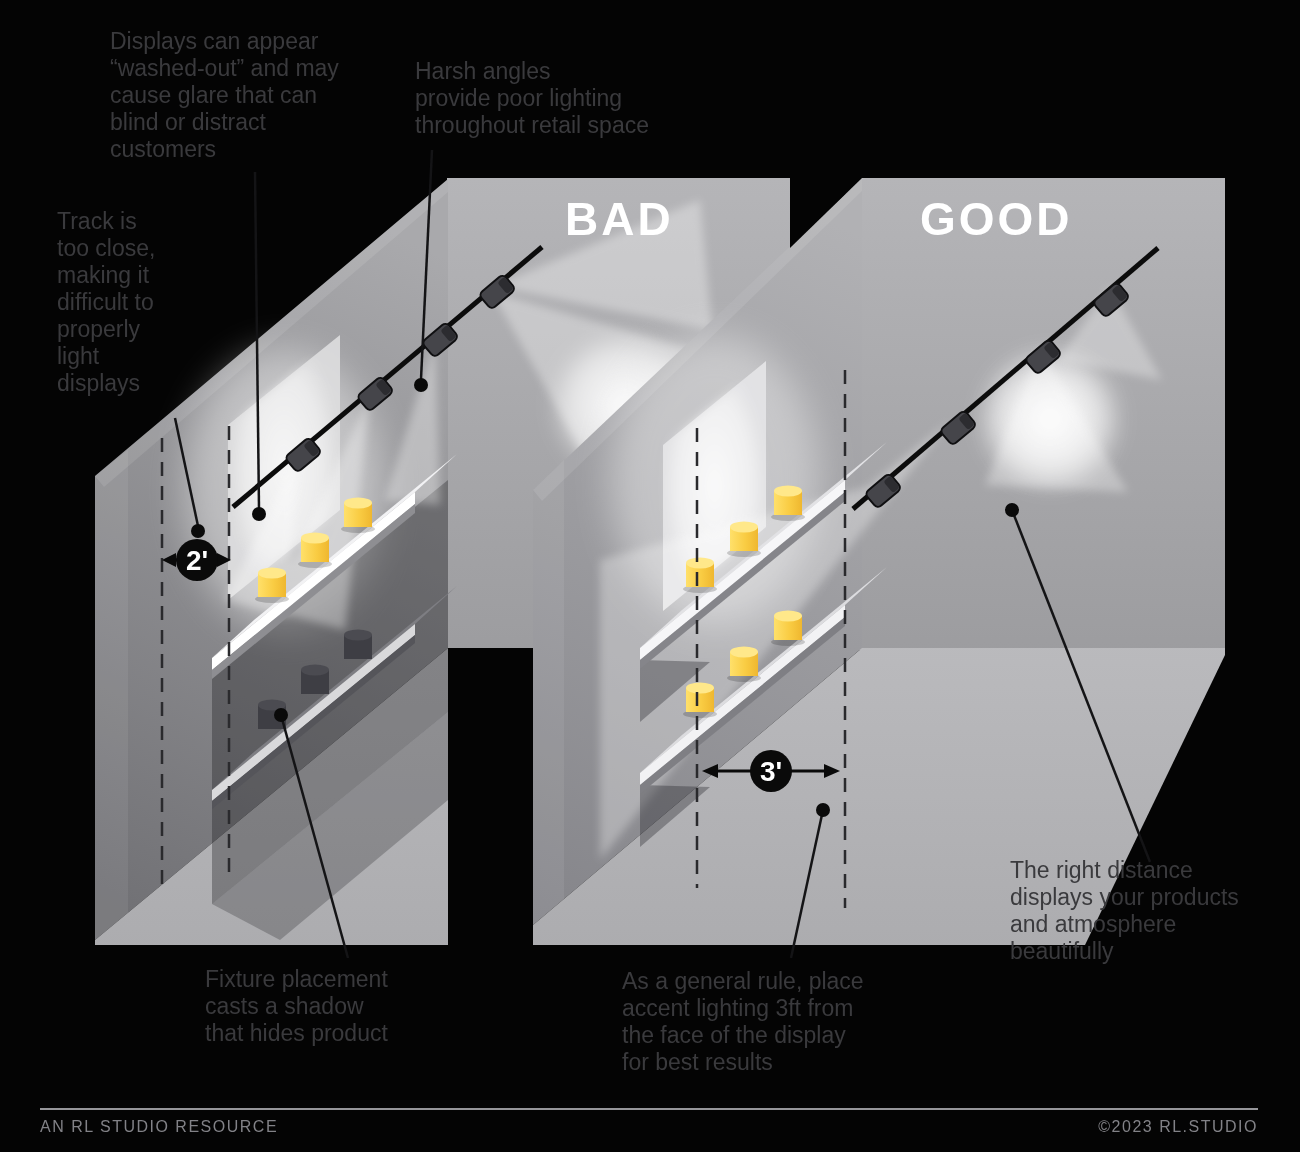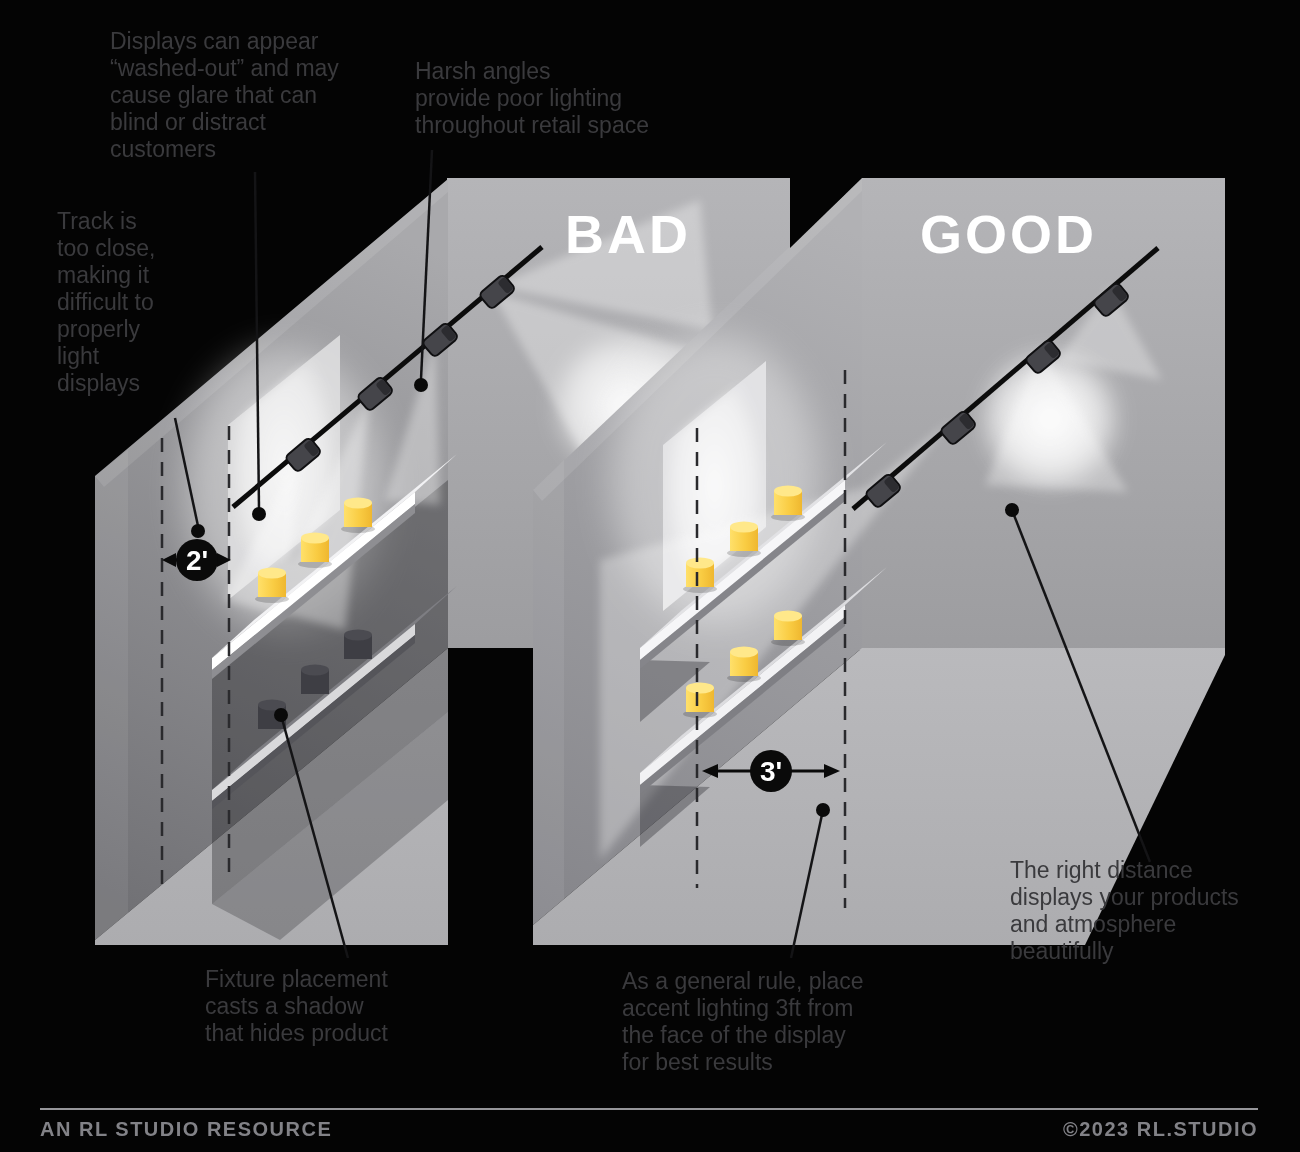--- a/index.html
+++ b/index.html
@@ -1,21 +1,21 @@
 <!DOCTYPE html>
 <html><head>
 <meta charset="utf-8">
 <style>
   html,body{margin:0;padding:0;background:#040404;}
   #stage{position:relative;width:1300px;height:1152px;background:#040404;overflow:hidden;
          font-family:"Liberation Sans",sans-serif;}
   .note{position:absolute;color:#3a3a3d;font-size:23px;line-height:27px;white-space:pre-line;}
-  .room-label{position:absolute;color:#ffffff;font-size:54px;font-weight:bold;letter-spacing:3px;margin-top:11px;}
+  .room-label{position:absolute;color:#ffffff;font-size:46px;font-weight:bold;letter-spacing:3px;}
   #footer-line{position:absolute;left:40px;right:42px;top:1108px;height:2px;background:#96969a;}
-  .footer-text{position:absolute;top:1118px;color:#828287;font-size:20px;letter-spacing:1.5px;font-weight:bold;}
+  .footer-text{position:absolute;top:1118px;color:#828287;font-size:16px;letter-spacing:1.5px;}
   #footer-left{left:40px;}
   #footer-right{right:42px;text-align:right;}
   svg{position:absolute;left:0;top:0;}
   .center-note{text-align:left;}
 </style>
 </head>
 <body>
 
 <div id="stage">
 

